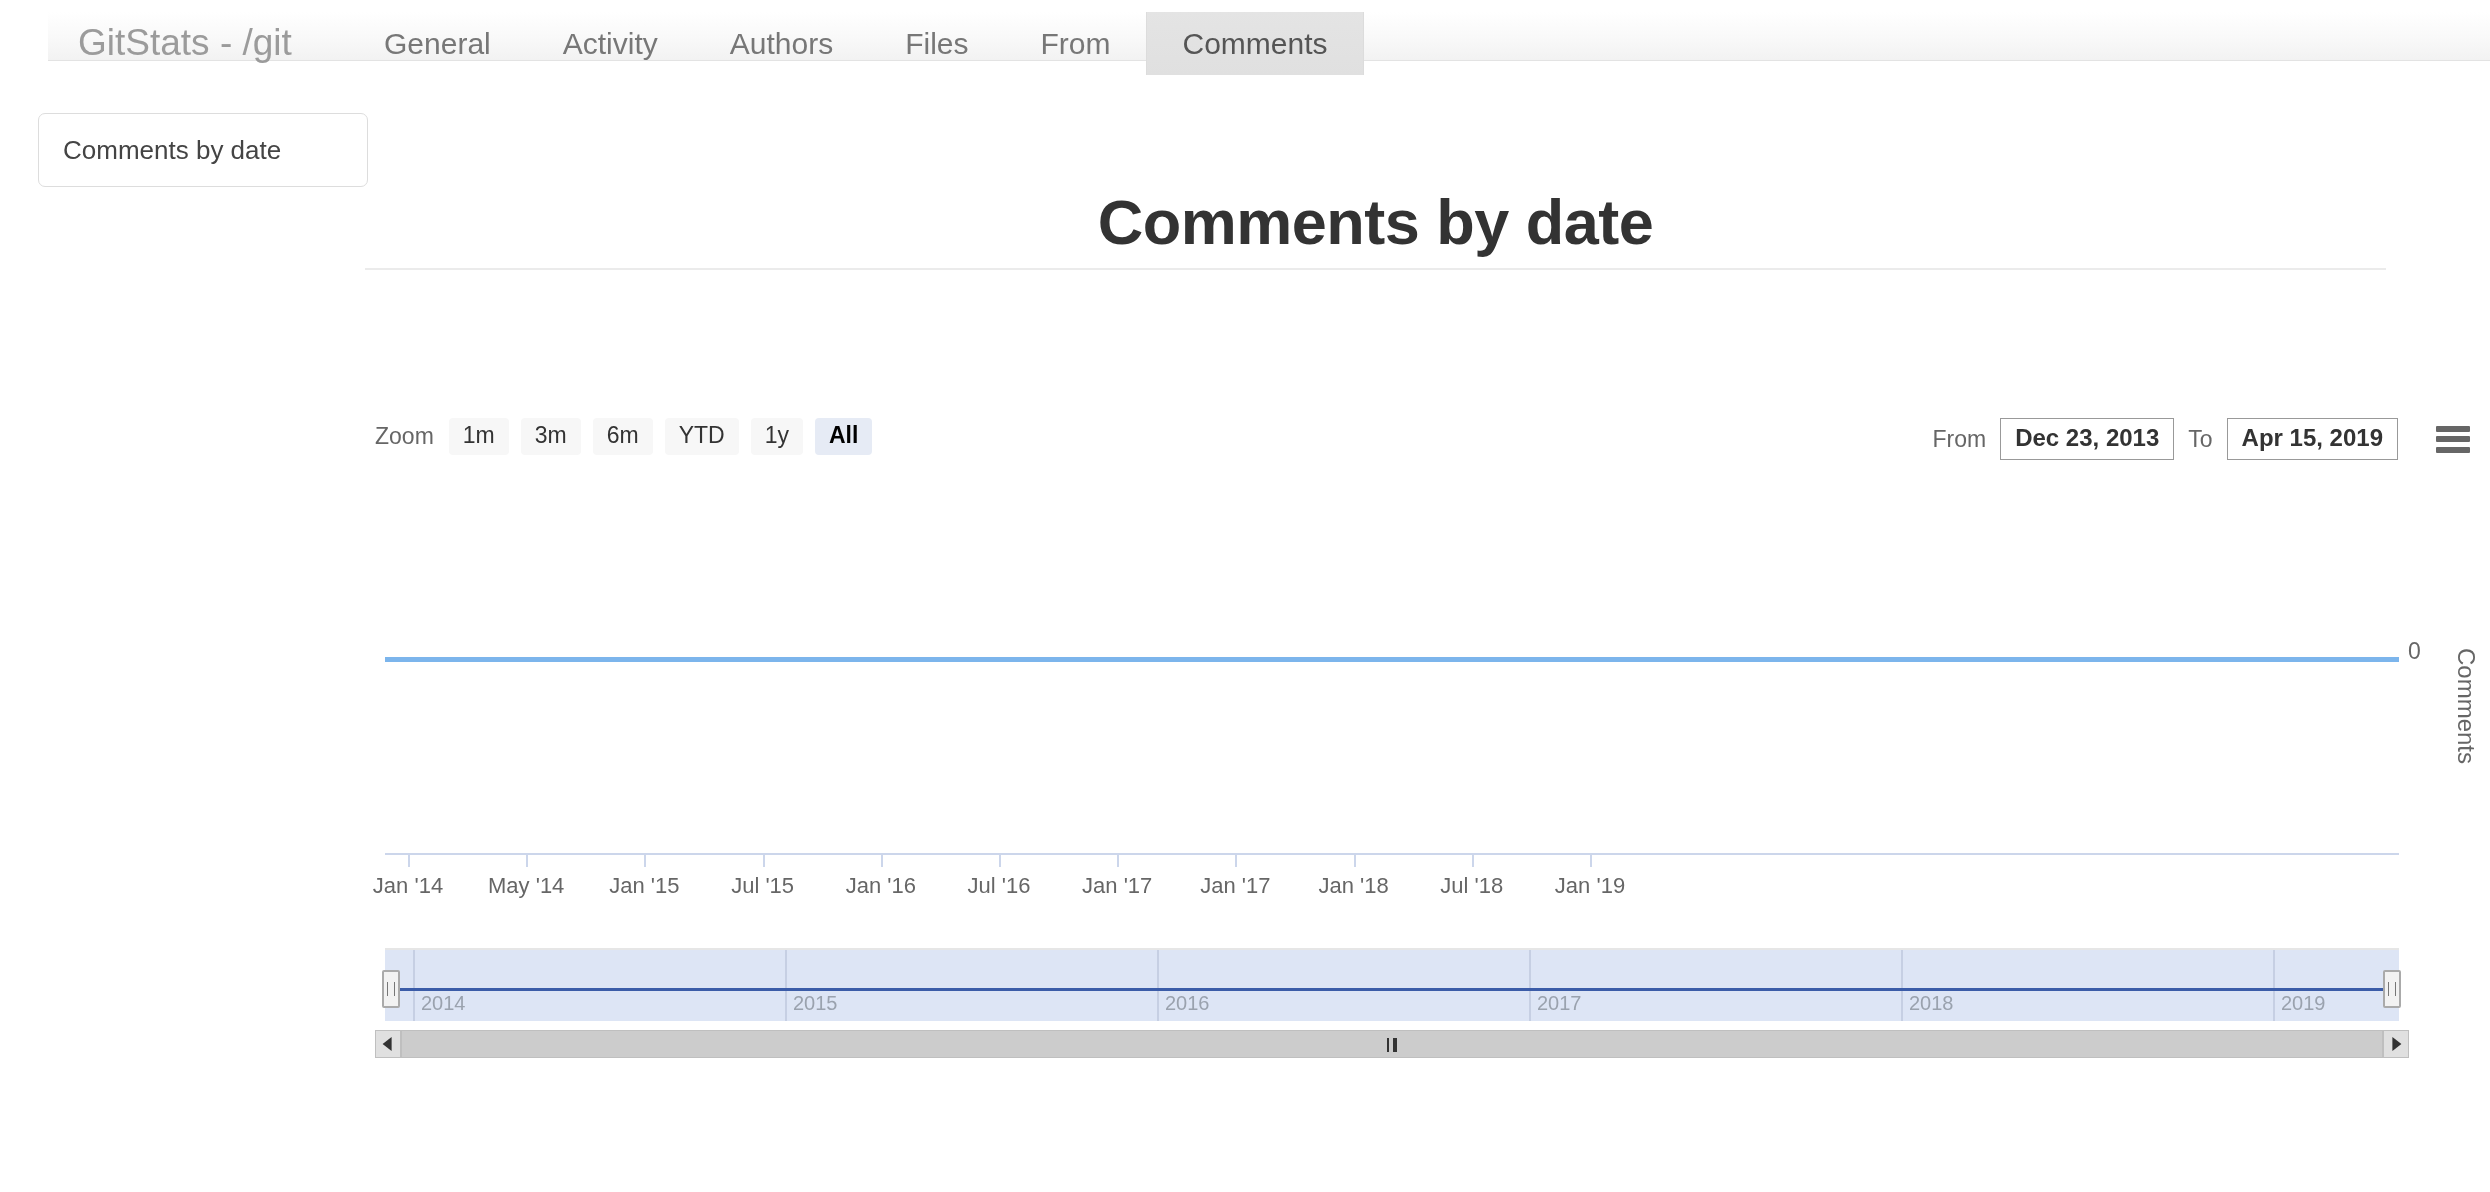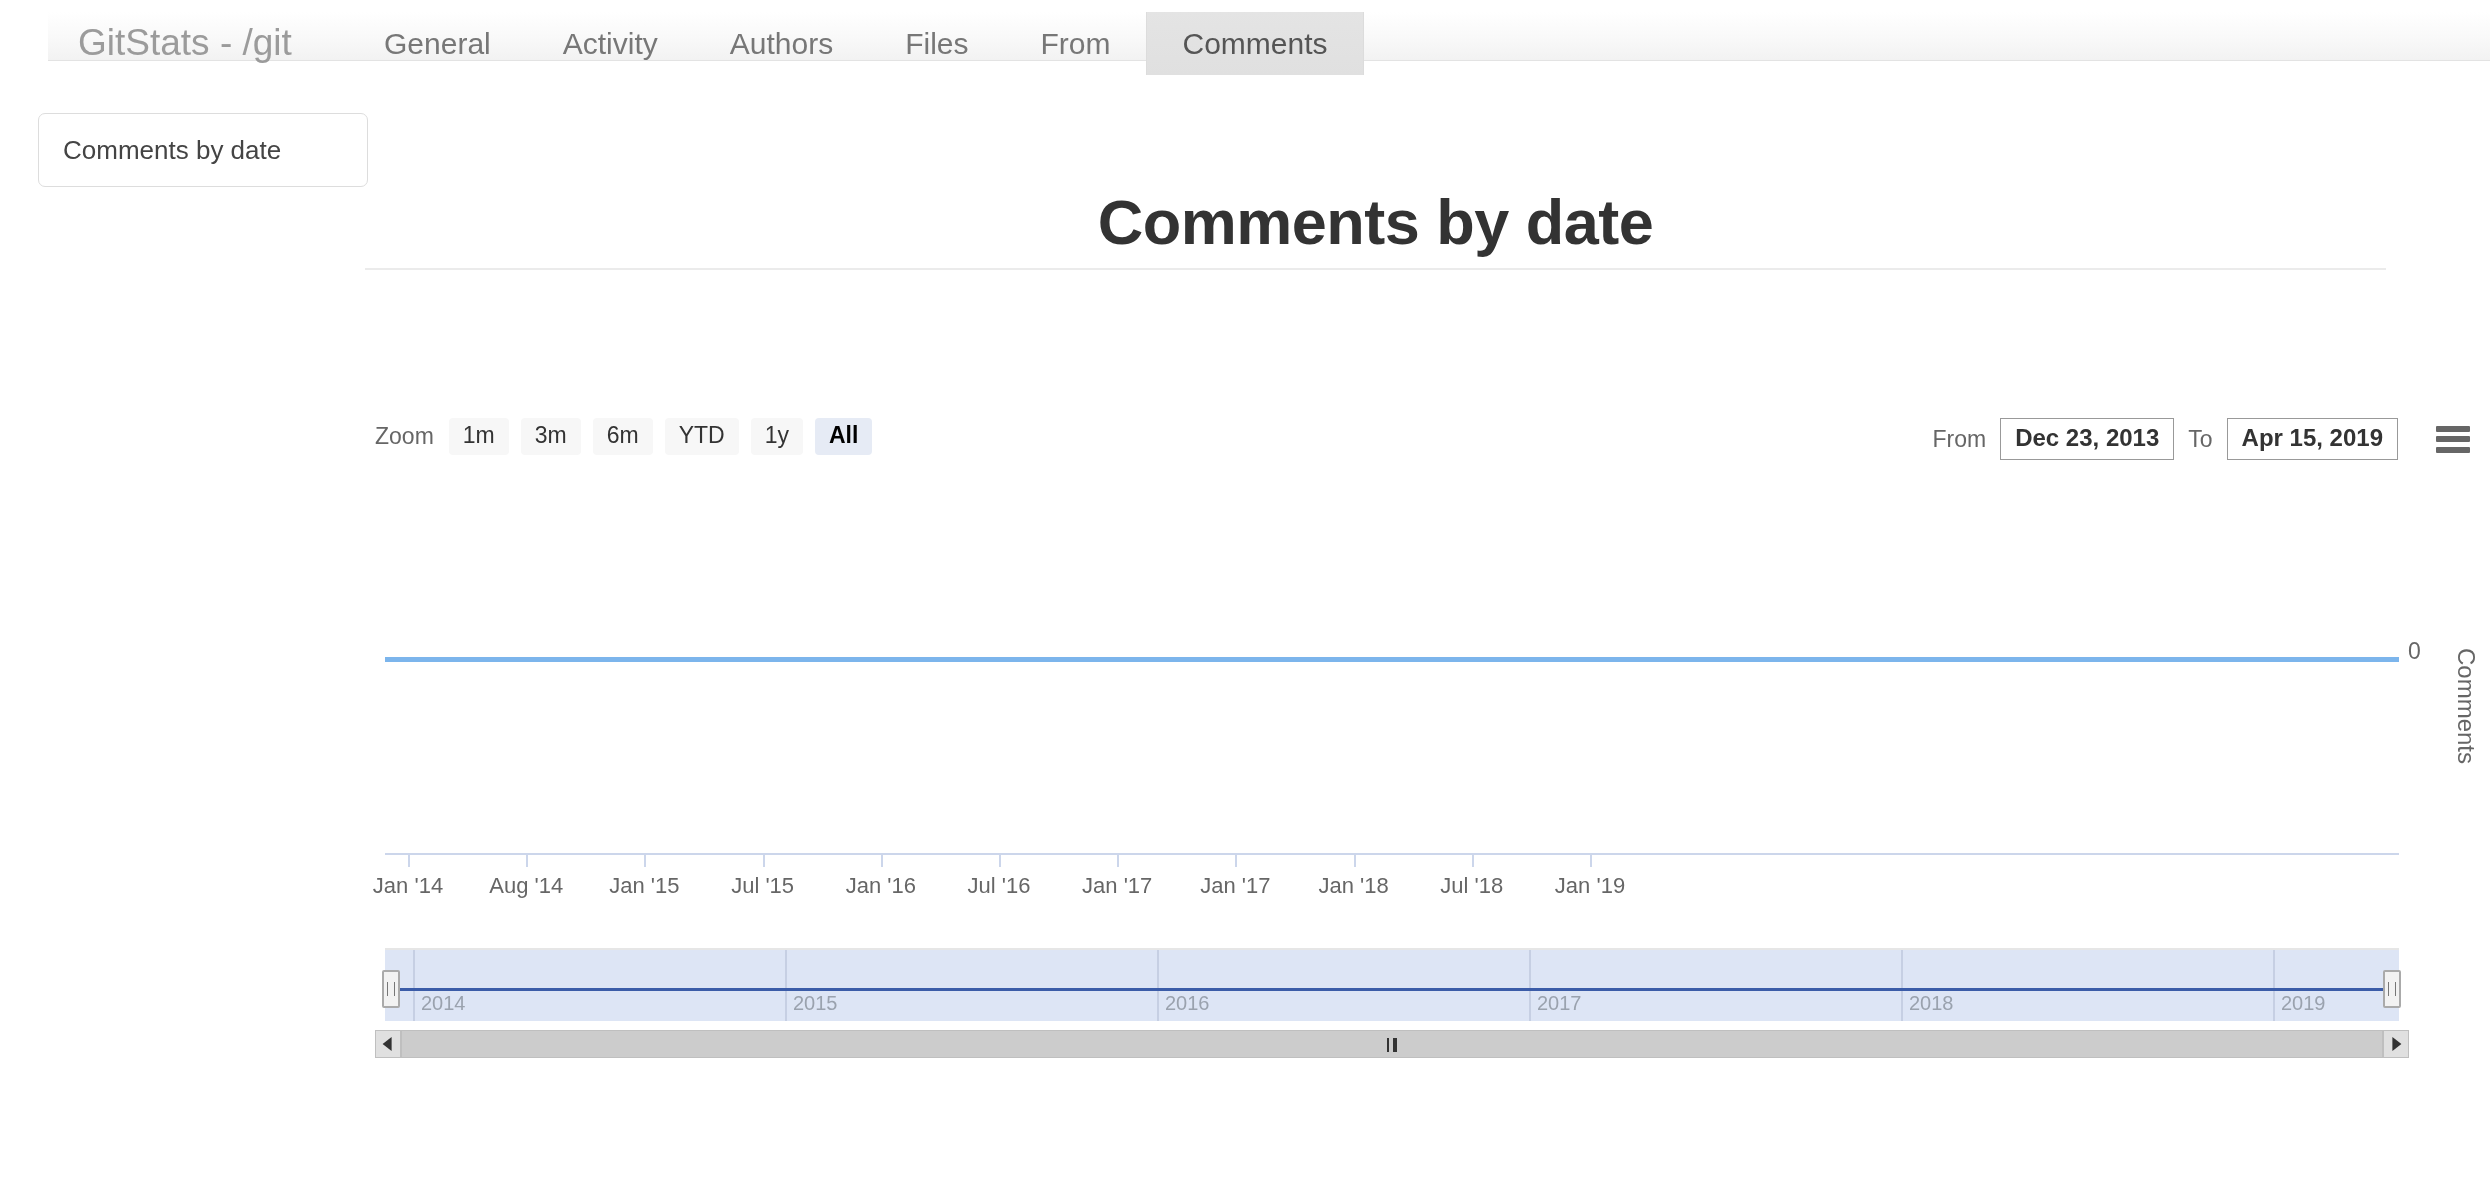--- a/index.html
+++ b/index.html
@@ -450,21 +450,21 @@
       <div class="y-tick-label">0</div>
       <div class="y-axis-title">Comments</div>
     </div>
 
     <div class="xaxis">
       <div class="xaxis-line"></div>
       <div id="xticks">
           <div class="xtick" style="left: 23px;"></div>
           <div class="xlabel" style="left: 23px;">Jan '14</div>
           <div class="xtick" style="left: 141.2px;"></div>
-          <div class="xlabel" style="left: 141.2px;">Aug '14</div>
+          <div class="xlabel" style="left: 141.2px;">May '14</div>
           <div class="xtick" style="left: 259.4px;"></div>
           <div class="xlabel" style="left: 259.4px;">Jan '15</div>
           <div class="xtick" style="left: 377.6px;"></div>
           <div class="xlabel" style="left: 377.6px;">Jul '15</div>
           <div class="xtick" style="left: 495.8px;"></div>
           <div class="xlabel" style="left: 495.8px;">Jan '16</div>
           <div class="xtick" style="left: 614px;"></div>
           <div class="xlabel" style="left: 614px;">Jul '16</div>
           <div class="xtick" style="left: 732.2px;"></div>
           <div class="xlabel" style="left: 732.2px;">Jan '17</div>

